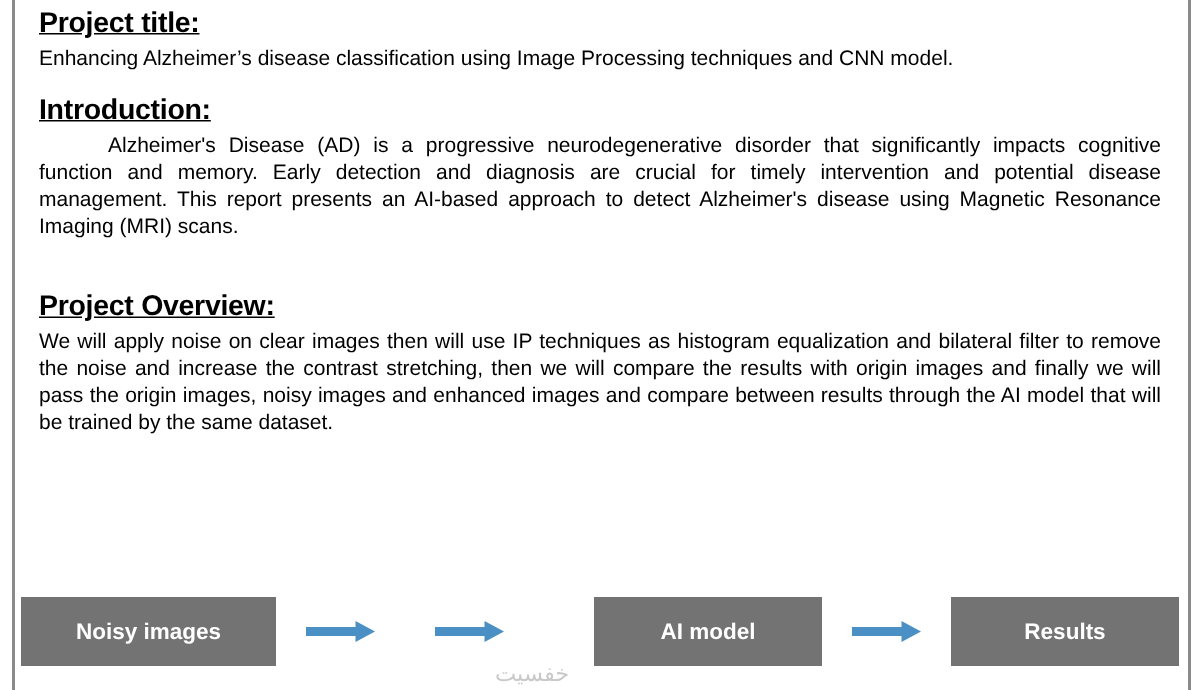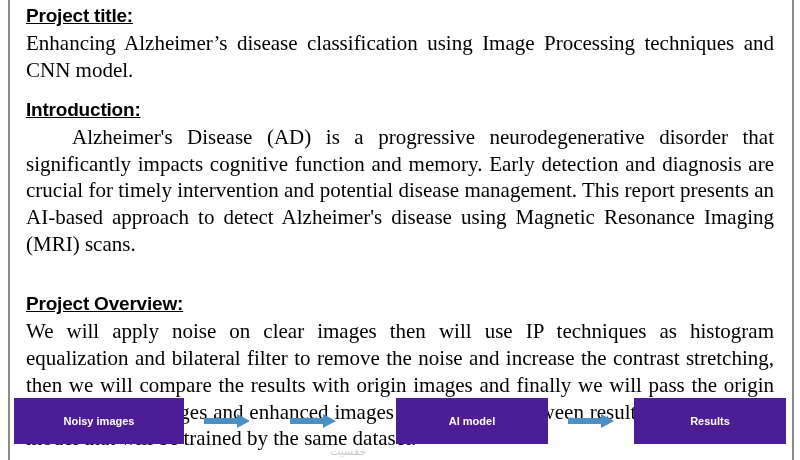--- a/index.html
+++ b/index.html
@@ -43,22 +43,22 @@
     font-weight: bold;
     font-size: 19px;
     line-height: 1.05;
     margin: 0 0 4px 0;
     letter-spacing: -0.2px;
     text-decoration: underline;
   }
   .heading.intro { margin-top: 16px; }
   .heading.overview { margin-top: 36px; }
   p.body-text {
-    font-family: Liberation Serif, serif;
-    font-size: 21px;
+    font-family: Liberation Sans, sans-serif;
+    font-size: 14px;
     line-height: 1.28;
     margin: 0;
     text-align: justify;
     text-justify: inter-word;
   }
   .indent-block {
     margin-left: 38px;
     margin-right: 60px;
   }
   .indent-first {
@@ -70,25 +70,25 @@
   .flow {
     position: absolute;
     left: 14px;
     bottom: 14px;
     width: 772px;
     height: 50px;
     display: flex;
     align-items: center;
   }
   .flow-box {
-    background: #4c1d95;
+    background: #737373;
     color: #ffffff;
     font-family: "Liberation Sans", sans-serif;
     font-weight: bold;
-    font-size: 11px;
+    font-size: 15px;
     height: 46px;
     display: flex;
     align-items: center;
     justify-content: center;
     text-align: right;
     box-shadow: 0 0 0 0 transparent;
   }
   .fb1 { width: 170px; }
   .fb2 { width: 152px; }
   .fb3 { width: 152px; margin-left: 40px; }
@@ -99,21 +99,21 @@
     align-items: center;
     justify-content: center;
     height: 46px;
   }
   .arrow svg { display: block; }
   .watermark {
     position: absolute;
     left: 330px;
     bottom: 2px;
     font-family: "DejaVu Sans", sans-serif;
-    font-size: 11px;
+    font-size: 15px;
     color: #c9c9c9;
     letter-spacing: 1px;
     pointer-events: none;
     user-select: none;
   }
 </style>
 </head>
 <body>
 
 <div class="page">

